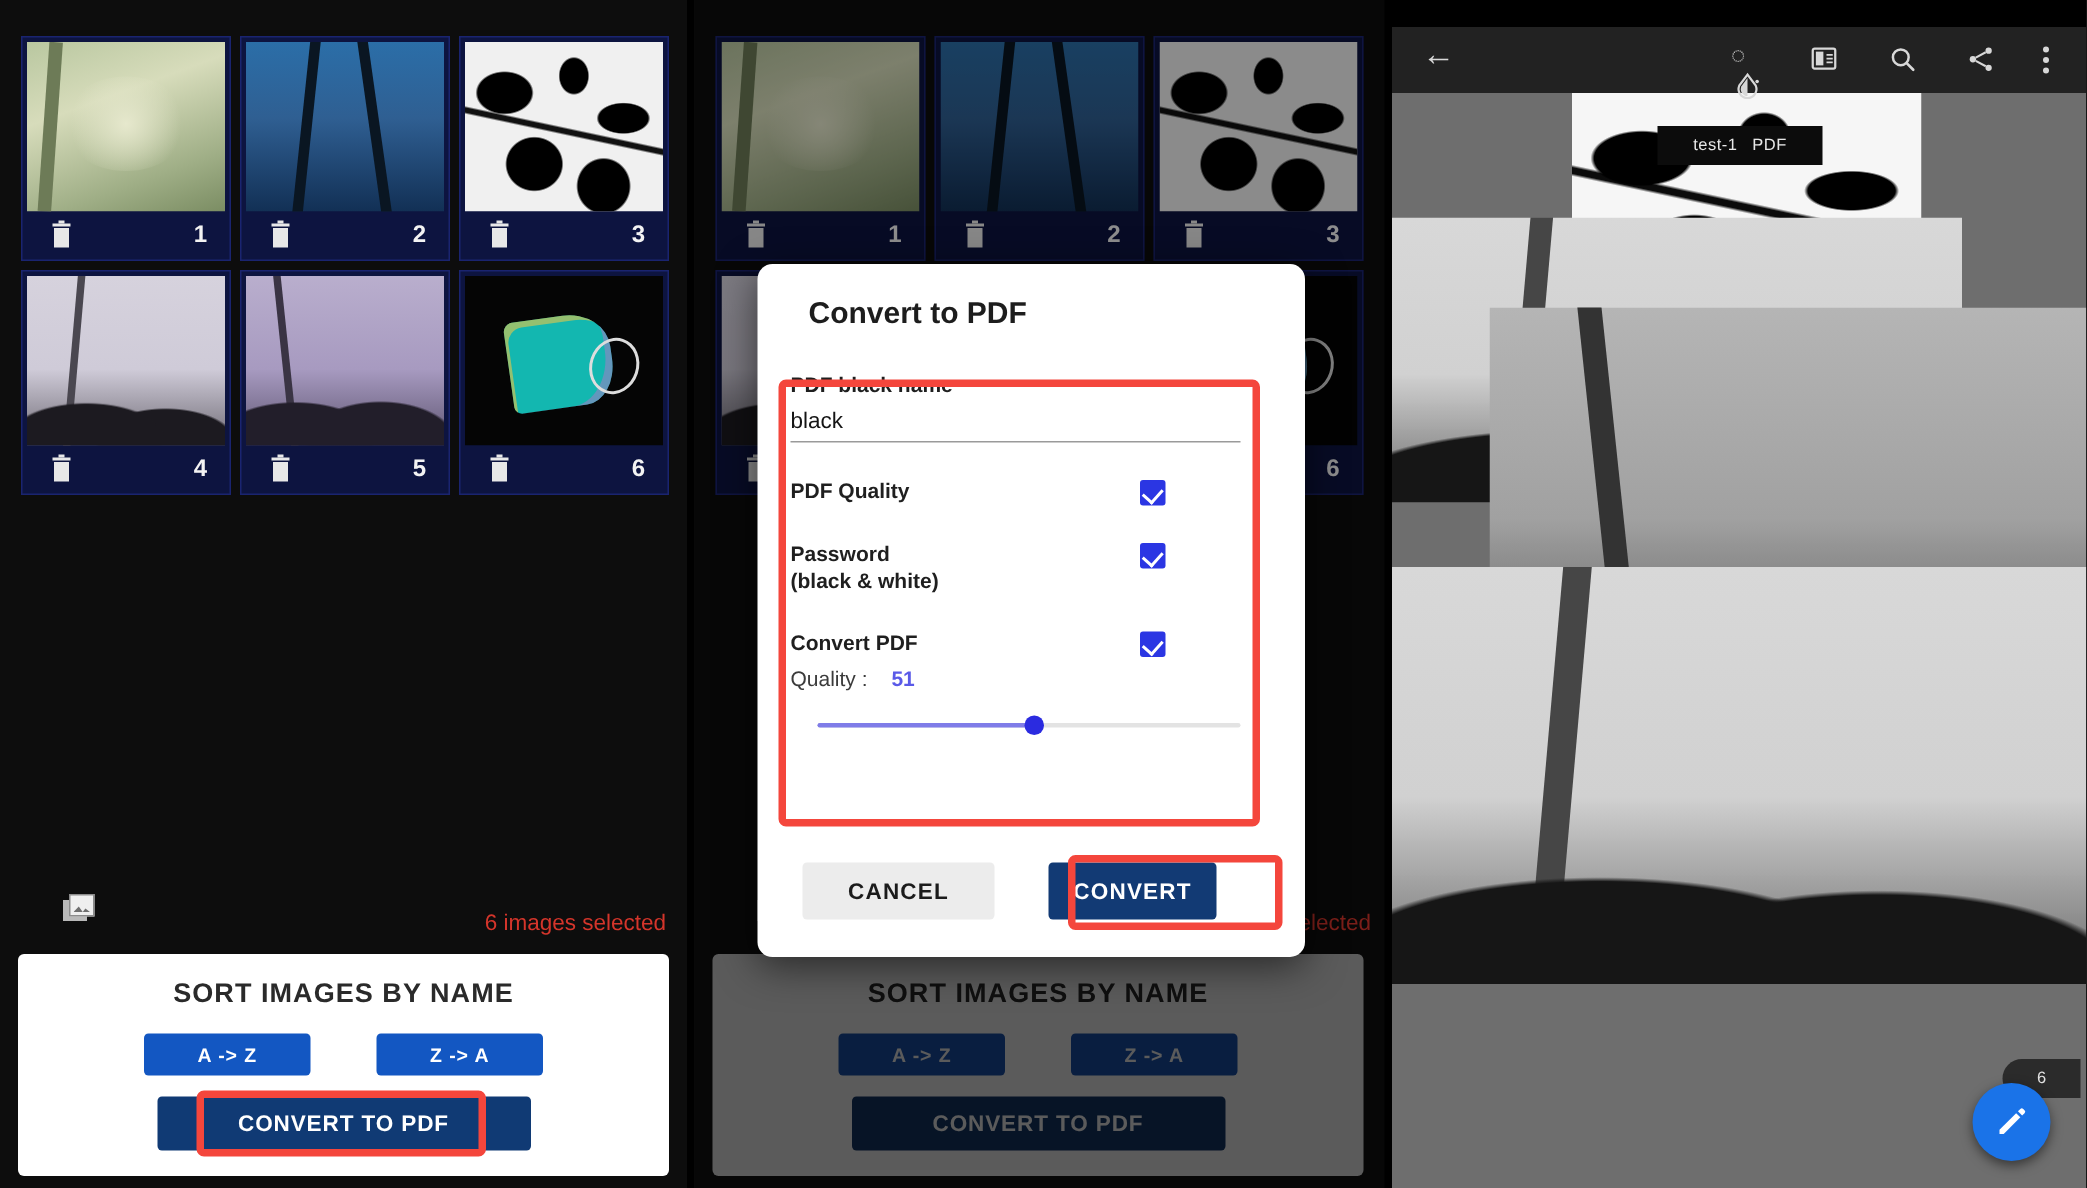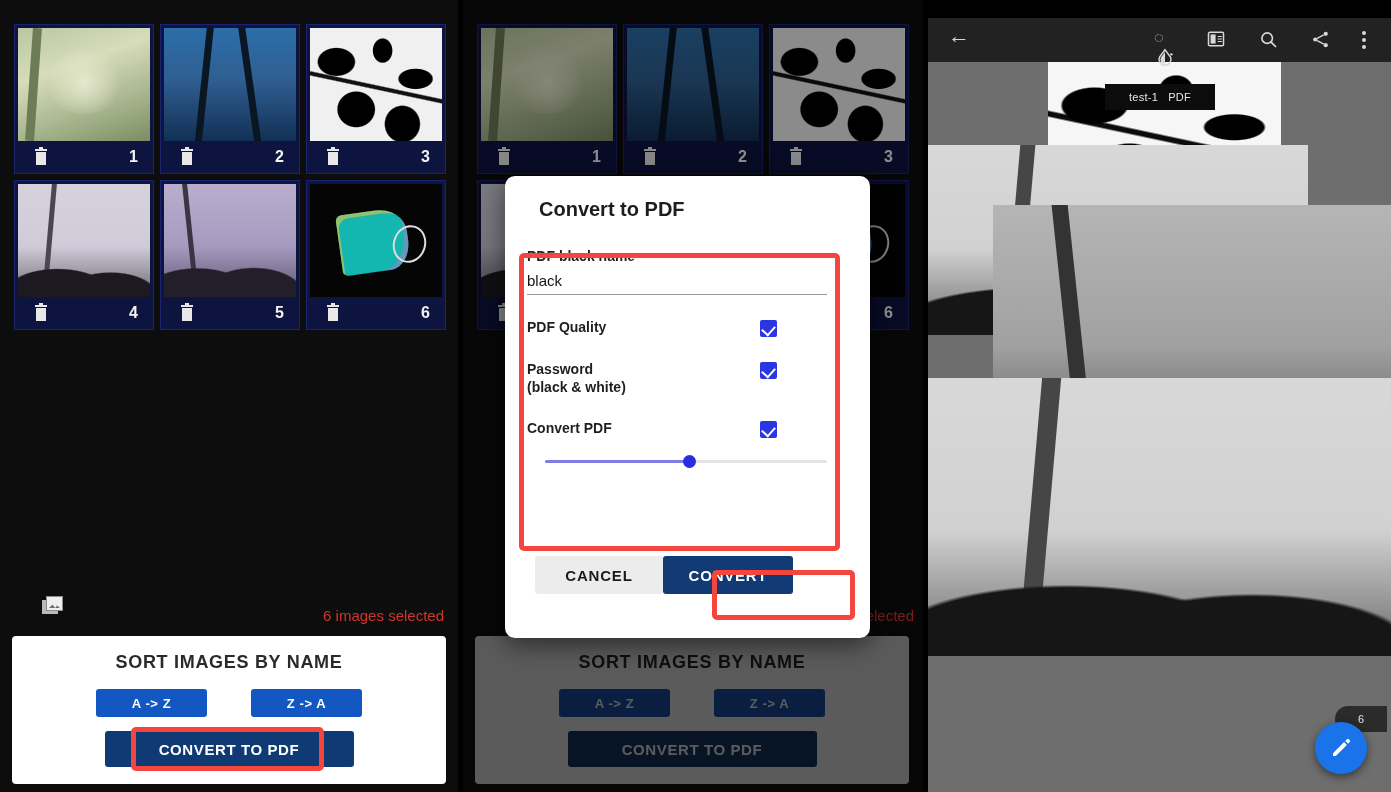--- a/index.html
+++ b/index.html
@@ -109,24 +109,24 @@
   .cb { width:17px; height:17px; background:#2b36e3; border-radius:2px; position:relative; flex:none; margin-top:1px; }
   .cb::after { content:""; position:absolute; left:4px; top:3px; width:7px; height:10px;
     border:2px solid #fff; border-top:0; border-left:0; transform: rotate(42deg); }
   .label2 { line-height: 1.25; }
   .quality-row { margin-top: 6px; font-size: 14px; color:#3b3b3b; }
   .quality-val { color:#5a5ae8; font-weight:bold; margin-left: 12px; }
   .slider { position:relative; margin-top: 16px; margin-left: 18px; width: 282px; height: 14px; }
   .slider .track { position:absolute; top:6px; left:0; width:100%; height:3px; background:#e3e3e3; border-radius:2px; }
   .slider .fill  { position:absolute; top:6px; left:0; height:3px; background:#7f7ce8; border-radius:2px; }
   .slider .knob  { position:absolute; top:1px; width:13px; height:13px; border-radius:50%; background:#2b2be0; }
-  .dlg-actions { position:absolute; left: 0; bottom: 44px; width: 100%; display:flex; align-items:center; }
+  .dlg-actions { position:absolute; left: 0; bottom: 25px; width: 100%; display:flex; align-items:center; }
   .btn-cancel { margin-left: 30px; width: 128px; height: 38px; background:#ececec; border:0; border-radius:3px;
      font-size:15px; font-weight:bold; letter-spacing:.8px; color:#1b1b1b; }
-  .btn-convert { width: 130px; height: 38px; background:#123a74; border:0; border-radius:3px;
+  .btn-convert { margin-left: 36px; width: 112px; height: 38px; background:#123a74; border:0; border-radius:3px;
      font-size:15px; font-weight:bold; letter-spacing:.8px; color:#fff; }
 
   
   .anno { position:absolute; border: 5px solid #f4463c; border-radius: 5px; pointer-events:none; }
   .anno-fields   { left: 519px; top: 253px; width: 321px; height: 298px; }
   .anno-convert  { left: 712px; top: 570px; width: 143px; height: 50px; }
   .anno-topdf    { left: 131px; top: 727px; width: 193px; height: 44px; }
 
   
   .viewer-bg { position:absolute; inset:0; background:#6e6e6e; }
@@ -471,20 +471,24 @@
           <span>(black &amp; white)</span>
         </span>
         <span class="cb"></span>
       </div>
 
       <div class="row-check">
         <span class="field-label">Convert PDF</span>
         <span class="cb"></span>
       </div>
 
+      <div class="quality-row">
+        <span>Quality :</span>
+        <span class="quality-val">51</span>
+      </div>
 
       <div class="slider">
         <div class="track"></div>
         <div class="fill" style="width: 143.82px;"></div>
         <div class="knob" style="left: 137.82px;"></div>
       </div>
     </div>
 
     <div class="dlg-actions">
       <button class="btn-cancel">CANCEL</button>

